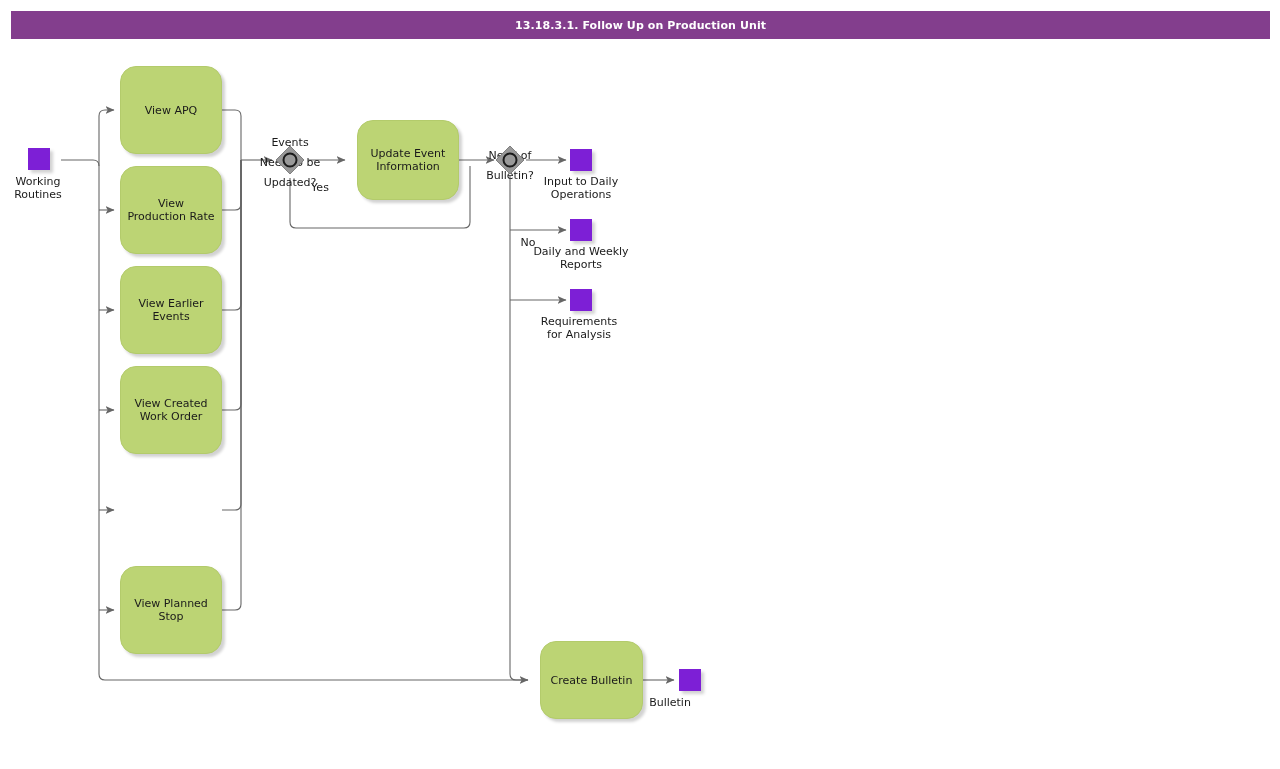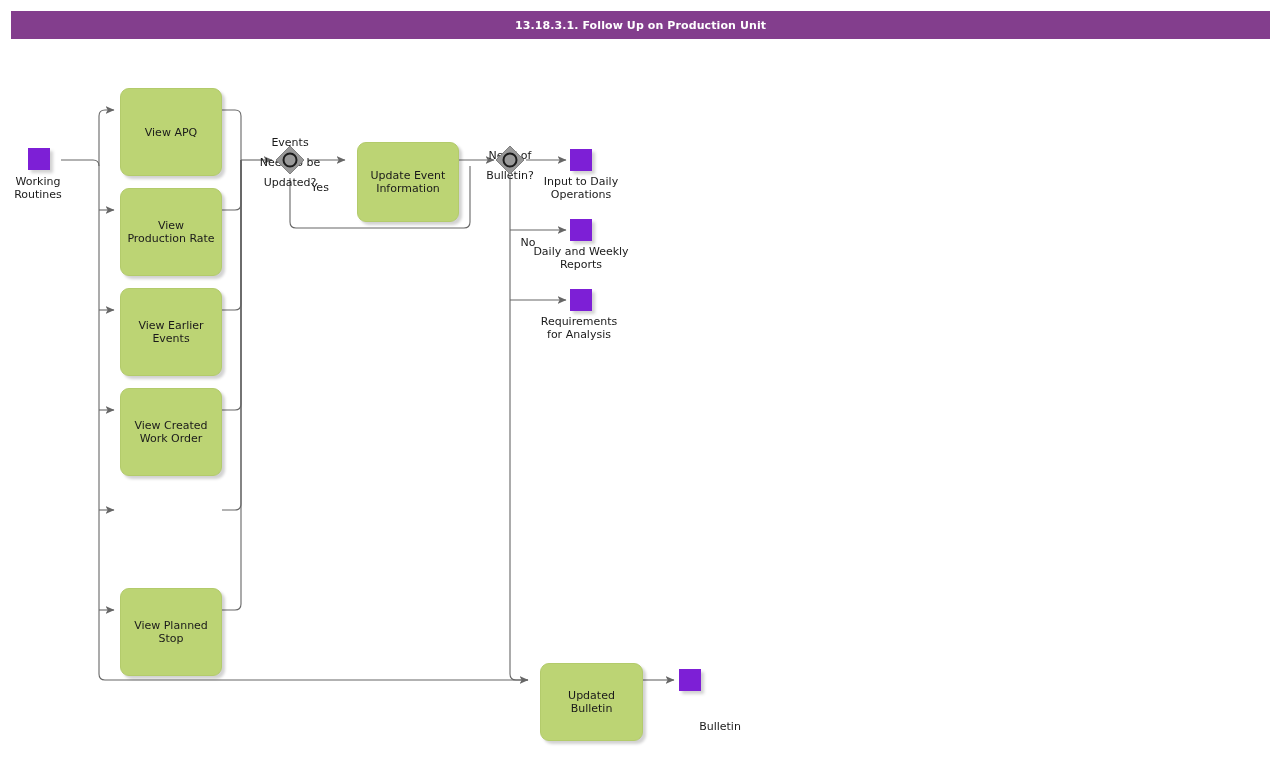--- a/index.html
+++ b/index.html
@@ -47,32 +47,31 @@
     width: 1280px;
     height: 769px;
     pointer-events: none;
   }
 
   
   .task {
     position: absolute;
     background: #bcd474;
     border: 1px solid #b3cb6b;
-    border-radius: 9px;
+    border-radius: 16px;
     box-shadow: 3px 3px 3px rgba(0,0,0,0.18);
     display: flex;
     align-items: center;
     justify-content: center;
     text-align: center;
     color: #1a1a1a;
     font-size: 11px;
     line-height: 13px;
     box-sizing: border-box;
     padding: 2px 6px;
-    margin-top: 22px;
   }
 
   
   .node-purple {
     position: absolute;
     width: 22px;
     height: 22px;
     background: #7d1fd6;
     box-shadow: 3px 3px 3px rgba(0,0,0,0.18);
   }
@@ -223,19 +222,19 @@
 
   <div class="node-purple" style="left:570px; top:219px;"></div>
   <div class="node-label" style="left:521px; top:245px; width:120px;">Daily and Weekly
 Reports</div>
 
   <div class="node-purple" style="left:570px; top:289px;"></div>
   <div class="node-label" style="left:519px; top:315px; width:120px;">Requirements
 for Analysis</div>
 
   <div class="task" style="left:540px; top:641px; width:103px; height:78px;">
-    <span>Updated Bulletin</span>
+    <span>Create Bulletin</span>
   </div>
 
   <div class="node-purple" style="left:679px; top:669px;"></div>
-  <div class="node-label" style="left:670px; top:696px; width:100px;margin-top:24px;">Bulletin</div>
+  <div class="node-label" style="left:620px; top:696px; width:100px;">Bulletin</div>
 
 </div>
 
 </body></html>

